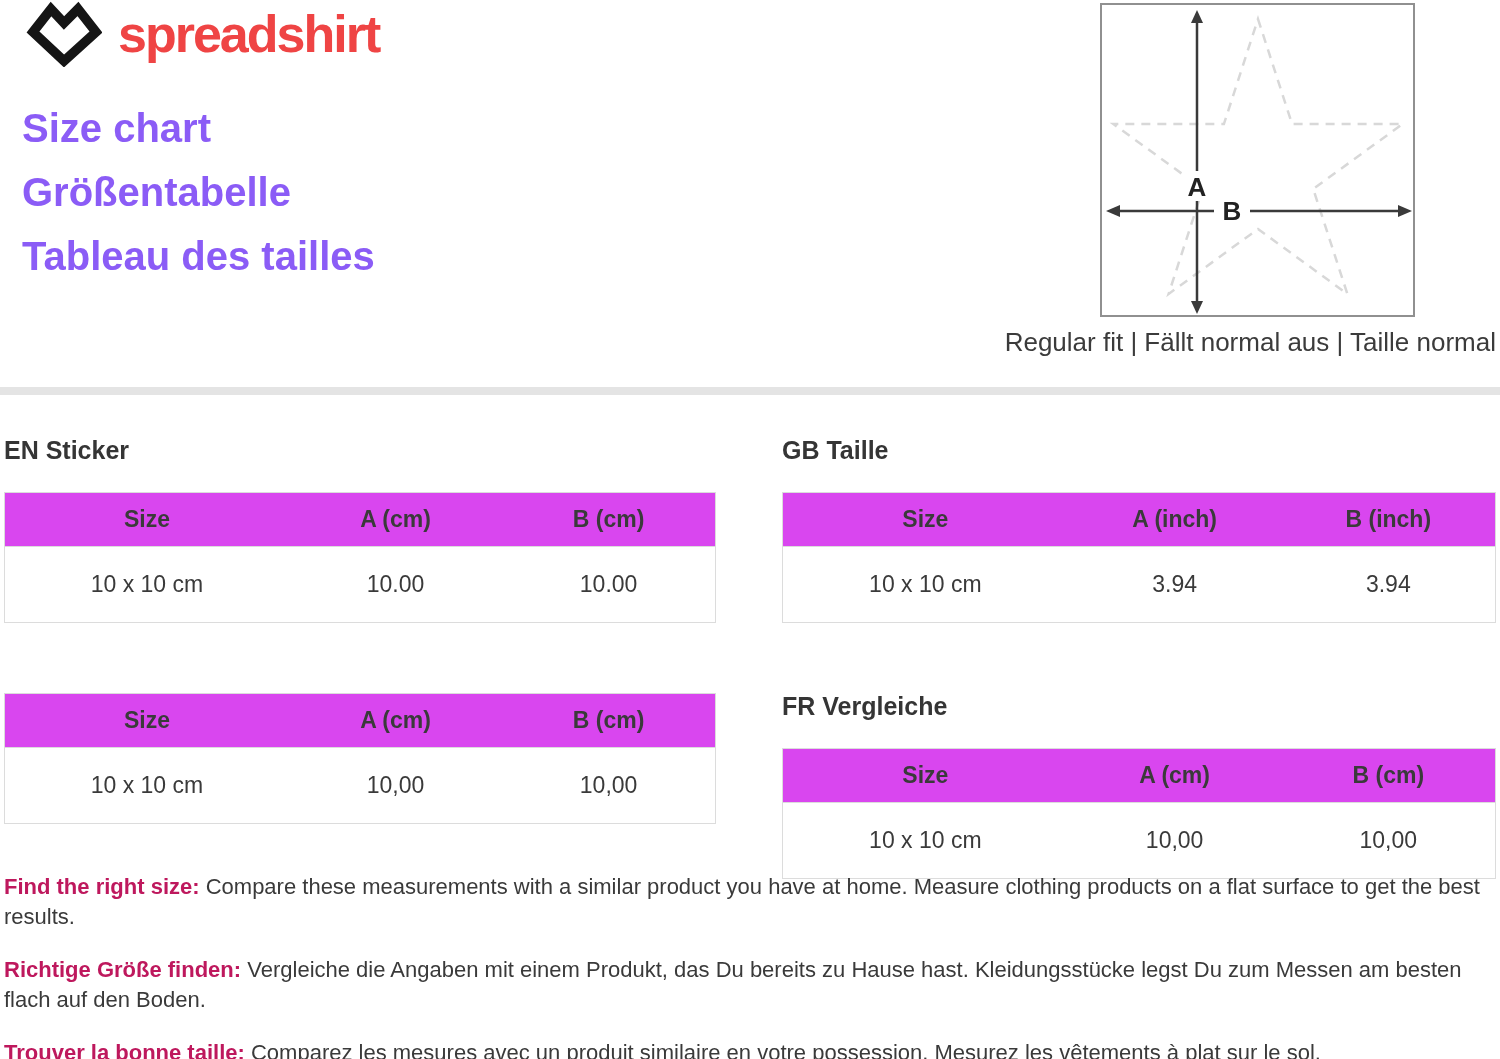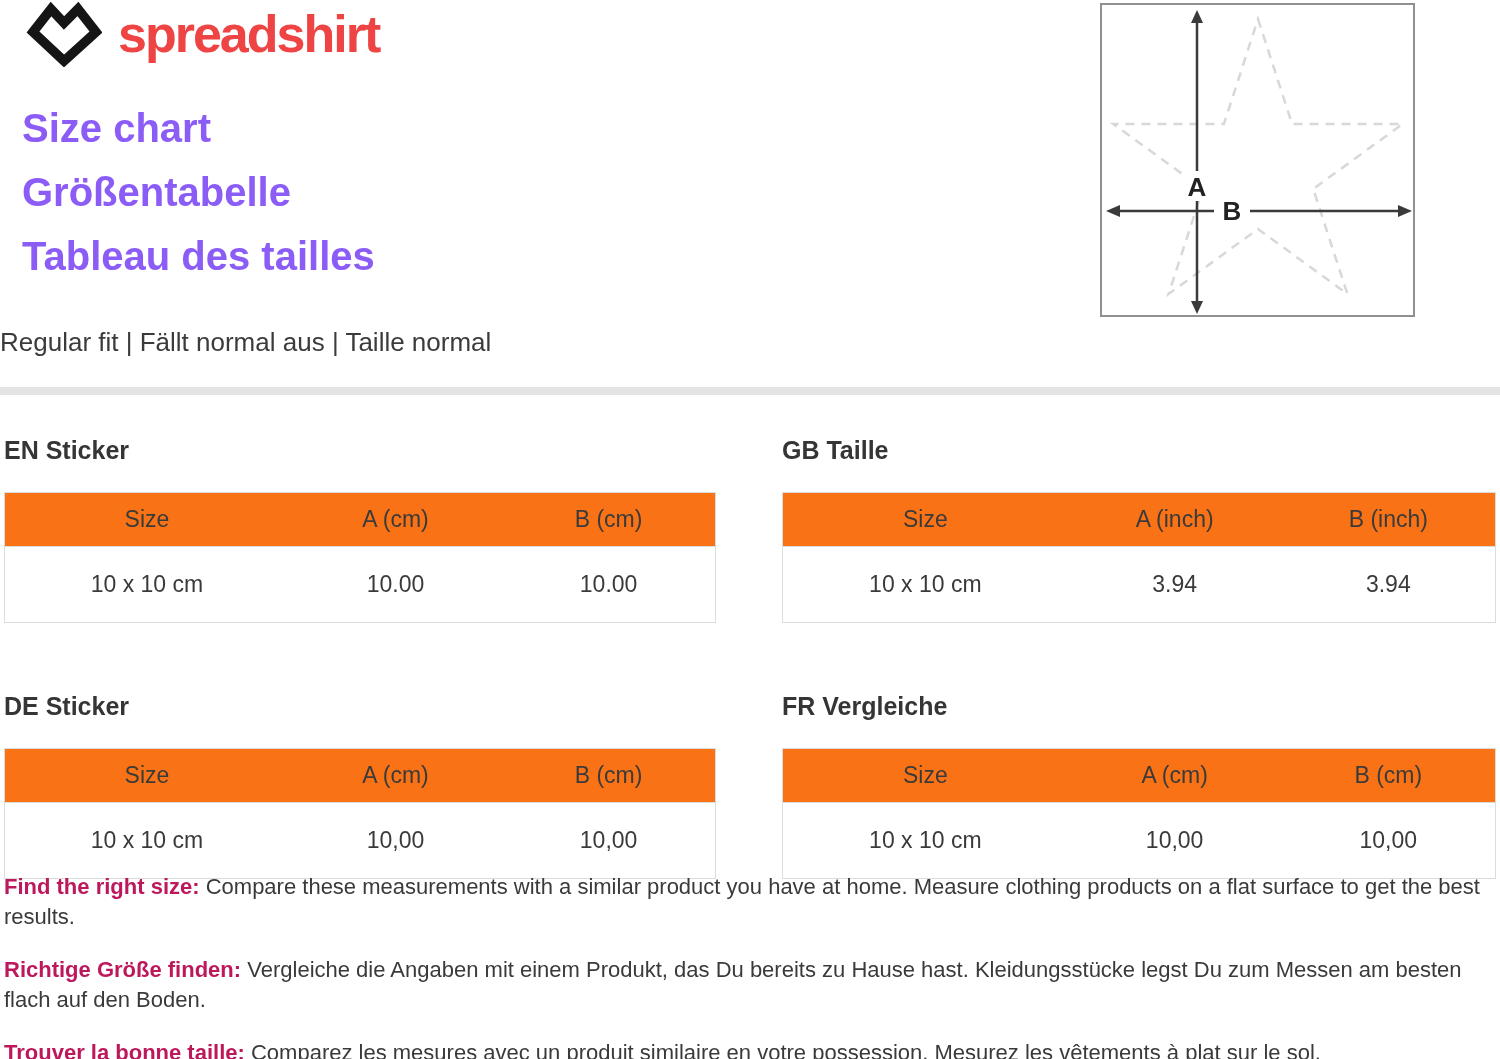--- a/index.html
+++ b/index.html
@@ -29,21 +29,21 @@
   
   .diagram {
     position:absolute; top:3px; left:1100px;
     width:315px; height:314px;
     border:2px solid #909090;
     background:#fff;
   }
   .diagram svg { display:block; width:100%; height:100%; }
   .fit-note {
     position:absolute; top:327px; left:0; width:1496px;
-    font-size:26px; color:#3b3b3b;
+    text-align:right; font-size:26px; color:#3b3b3b;
   }
 
   
   .divider {
     position:absolute; top:387px; left:0;
     width:1500px; height:8px; background:#e4e4e4;
   }
 
   
   .tables-area {
@@ -55,21 +55,21 @@
   .size-section h2 {
     margin:0 0 29px 0; font-size:25px; line-height:26px;
     font-weight:bold; color:#353535;
   }
   table.size-table {
     width:100%; border-collapse:collapse;
     border:1px solid #dcdcdc;
     font-size:23px; color:#3a3a3a;
   }
   table.size-table th {
-    background:#f97316; font-weight:normal;
+    background:#d946ef; font-weight:bold;
     padding:13px 8px; border-bottom:1px solid #dcdcdc;
     text-align:center;
   }
   table.size-table td {
     padding:24px 8px; text-align:center; background:#fff;
   }
   table.size-table th:nth-child(1), table.size-table td:nth-child(1) { width:40%; }
   table.size-table th:nth-child(2), table.size-table td:nth-child(2) { width:30%; }
   table.size-table th:nth-child(3), table.size-table td:nth-child(3) { width:30%; }
 
@@ -158,21 +158,20 @@
           <tr>
         <td>10 x 10 cm</td>
         <td>3.94</td>
         <td>3.94</td>
       </tr>
         </tbody>
     </table>
   </div>
 
   <div class="size-section">
-    <h2>DE Sticker</h2>
     <table class="size-table">
       <thead>
           <tr>
         <th>Size</th>
         <th>A (cm)</th>
         <th>B (cm)</th>
       </tr>
         </thead>
       <tbody>
           <tr>

